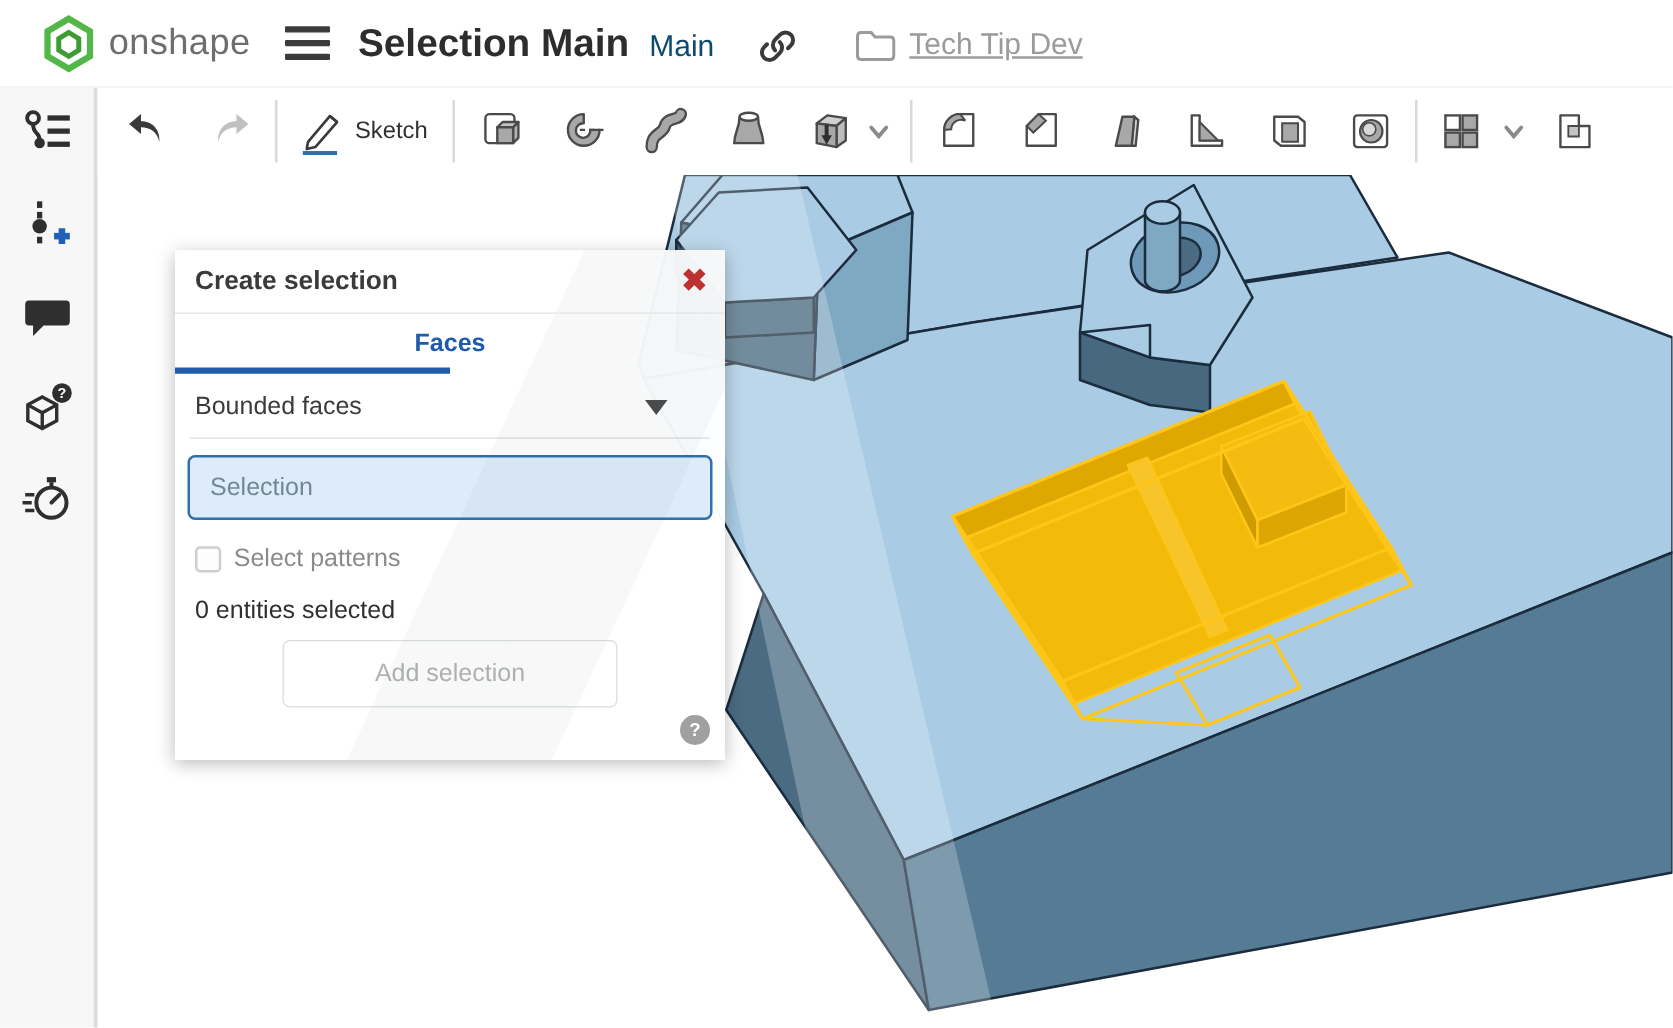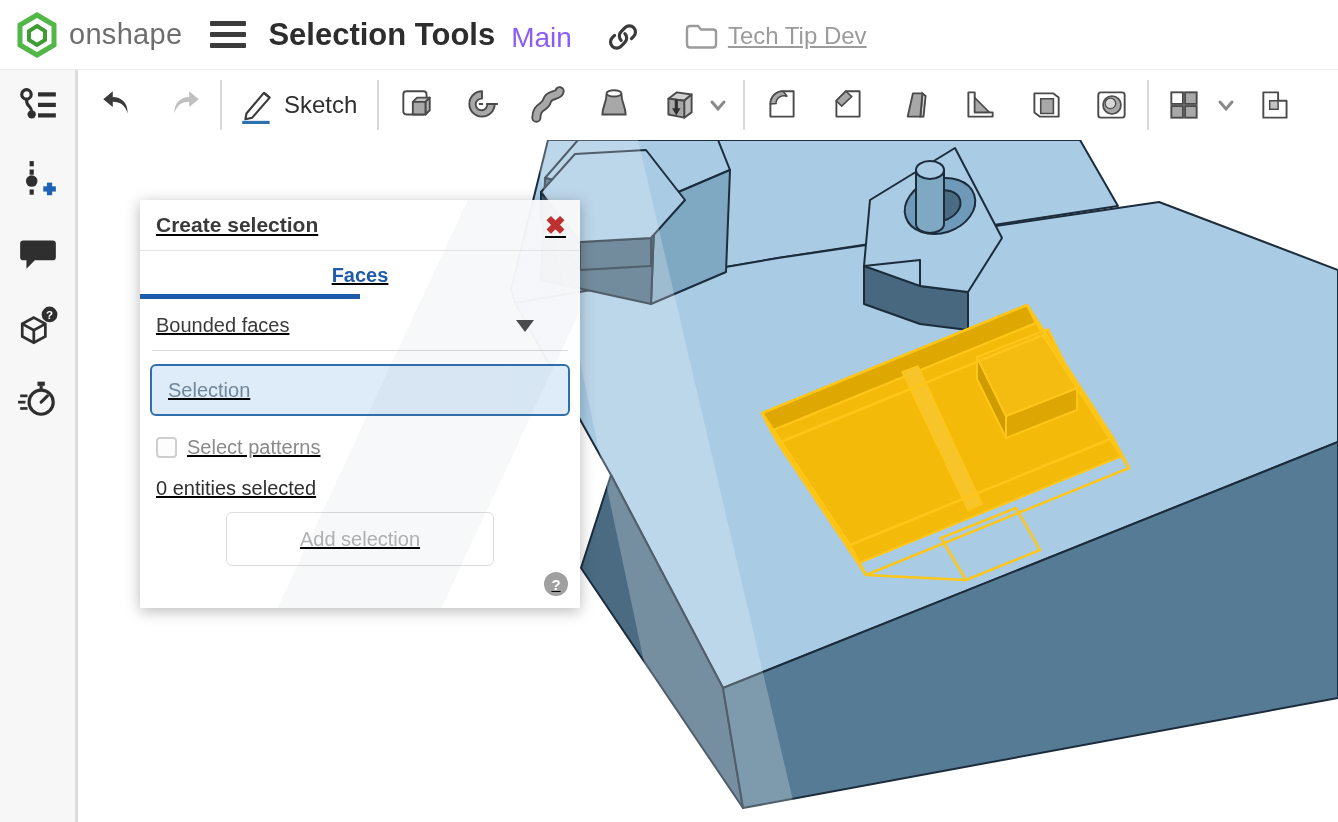--- a/index.html
+++ b/index.html
@@ -1,51 +1,51 @@
 <!DOCTYPE html>
 <html><head>
 <meta charset="utf-8">
 <style>
   * { margin:0; padding:0; box-sizing:border-box; }
   html,body { width:1338px; height:822px; overflow:hidden; background:#fff;
               font-family:"Liberation Sans", sans-serif; }
 
   
   .header { position:absolute; left:0; top:0; width:1338px; height:70px; background:#fff;
-            display:flex; align-items:center; padding-left:14px; border-bottom:1px solid #ededed; z-index:30; }
+            display:flex; align-items:center; padding-left:32px; border-bottom:1px solid #ededed; z-index:30; }
   .brand-text { font-size:29px; color:#6e6e6e; margin-left:9px; letter-spacing:.3px; }
   .hamburger { margin-left:28px; width:36px; display:flex; flex-direction:column; gap:6px; cursor:pointer; }
   .hamburger span { display:block; height:5px; background:#3b3b3b; border-radius:1px; }
   .doc-title { font-size:31px; font-weight:700; color:#2d2d2d; margin-left:22px; white-space:nowrap; }
-  .workspace { font-size:28px; color:#8b5cf6; margin-left:16px; margin-top:6px; }
+  .workspace { font-size:24px; color:#0c4a6e; margin-left:16px; margin-top:6px; }
   .link-icon { margin-left:36px; margin-top:4px; }
   .folder-icon { margin-left:46px; margin-top:2px; }
   .folder-label { font-size:24px; color:#9b9b9b; margin-left:10px; margin-top:2px;text-decoration:underline; }
 
   
   .toolbar { position:absolute; left:78px; top:70px; width:1260px; height:70px; background:#fff;
              display:flex; align-items:center; padding-left:20px; overflow:hidden; z-index:25; }
   .tb-icon { width:38px; height:38px; flex:none; }
   .tb-sep { width:2px; height:50px; background:#d9d9d9; flex:none; }
   .sketch-btn { display:flex; align-items:center; flex:none; cursor:pointer; }
-  .sketch-label { font-size:24px; color:#2f2f2f; margin-left:8px; }
+  .sketch-label { font-size:19px; color:#2f2f2f; margin-left:8px; }
   .chev { width:22px; height:22px; flex:none; }
 
   
   .sidebar { position:absolute; left:0; top:70px; width:78px; height:752px; background:#f7f7f7;
              border-right:3px solid #dcdcdc; display:flex; flex-direction:column; align-items:center;
              padding-top:16px; gap:31px; z-index:20; }
   .sb-icon { width:42px; height:42px; cursor:pointer; }
 
   
   .canvas { position:absolute; left:78px; top:140px; width:1260px; height:682px; background:#fff; z-index:1; }
 
   
   .dialog { position:absolute; left:140px; top:200px; width:440px; background:rgba(255,255,255,.97);
-            box-shadow:0 3px 14px rgba(0,0,0,.28); z-index:40;text-decoration:underline; }
+            box-shadow:0 3px 14px rgba(0,0,0,.28); z-index:40; }
   .dlg-watermark { position:absolute; inset:0; pointer-events:none;
             background:linear-gradient(115deg, transparent 52%, rgba(60,80,100,.04) 52%, rgba(60,80,100,.04) 78%, transparent 78%); }
   .dlg-header { display:flex; align-items:center; justify-content:space-between; height:50px; padding:0 14px 0 16px; }
   .dlg-title { font-size:21px; font-weight:700; color:#3a3a3a; }
   .dlg-close { font-size:25px; font-weight:700; color:#c2302e; cursor:pointer; line-height:1; }
   .dlg-tabs { display:flex; height:49px; border-top:1px solid #e4e4e4; position:relative; }
   .dlg-tab { flex:1; display:flex; align-items:center; justify-content:center; font-size:20px; cursor:pointer; }
   .tab-active { color:#1e5bab; font-weight:700; }
   .tab-inactive { color:#3d3d3d; border-bottom:1px solid #ececec; }
   .tab-underline { position:absolute; left:0; bottom:0; width:50%; height:5px; background:#1e5bab; }
@@ -74,21 +74,21 @@
   <svg width="46" height="46" viewBox="0 0 46 46">
     <polygon points="23,3 40,13 40,33 23,43 6,33 6,13" fill="none" stroke="#53b748" stroke-width="5"></polygon>
     <polygon points="23,14 31,19 31,28 23,33 15,28 15,19" fill="none" stroke="#3f9c35" stroke-width="4"></polygon>
   </svg>
   <span class="brand-text">onshape</span>
   <div class="hamburger">
       <span></span>
       <span></span>
       <span></span>
     </div>
-  <span class="doc-title">Selection Tools</span>
+  <span class="doc-title">Selection Main</span>
   <span class="workspace">Main</span>
   <svg class="link-icon" width="30" height="30" viewBox="0 0 32 32">
     <g stroke="#3a3a3a" stroke-width="3.4" fill="none" stroke-linecap="round">
       <path d="M14 19.5 a6.5 6.5 0 0 1 0 -9.2 l4.2-4.2 a6.5 6.5 0 0 1 9.2 9.2 l-2.4 2.4"></path>
       <path d="M18 12.5 a6.5 6.5 0 0 1 0 9.2 l-4.2 4.2 a6.5 6.5 0 0 1 -9.2-9.2 l2.4-2.4"></path>
     </g>
   </svg>
   <svg class="folder-icon" width="34" height="30" viewBox="0 0 34 30">
     <path d="M3 8 q0-3 3-3 h8 l3 3.5 h12 q3 0 3 3 v12 q0 3 -3 3 H6 q-3 0 -3-3 z" fill="none" stroke="#9b9b9b" stroke-width="2.4"></path>
   </svg>

